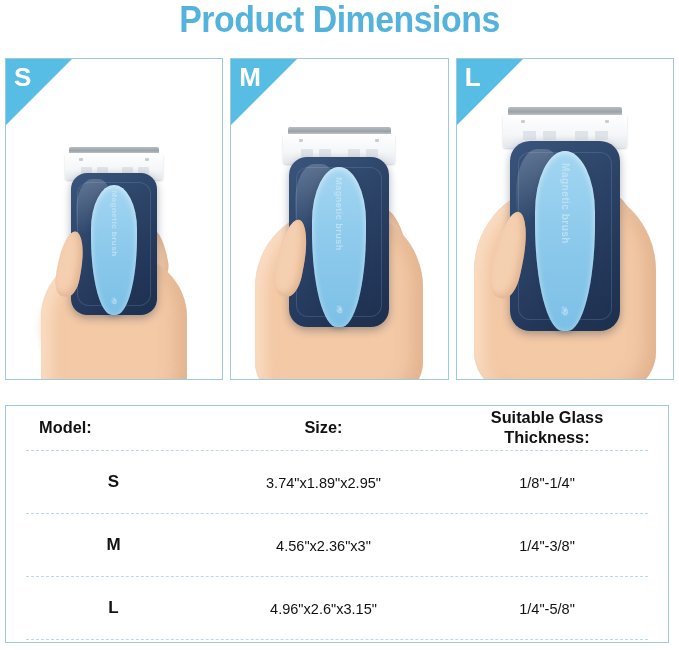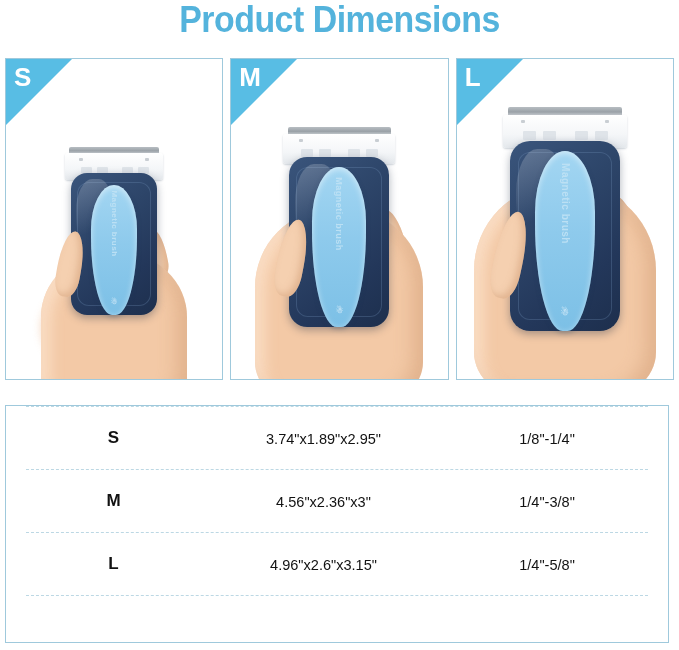--- a/index.html
+++ b/index.html
@@ -367,20 +367,25 @@
           <span class="mark">☃</span>
         </div>
       </div>
     </div>
   </div>
 
 </div>
 
 <div class="table">
 
+  <div class="row head">
+    <div class="c-model">Model:</div>
+    <div class="c-size">Size:</div>
+    <div class="c-thick">Suitable Glass Thickness:</div>
+  </div>
   <div class="sep"></div>
 
   <div class="row body-row">
     <div class="c-model">S</div>
     <div class="c-size">3.74"x1.89"x2.95"</div>
     <div class="c-thick">1/8"-1/4"</div>
   </div>
   <div class="sep"></div>
 
   <div class="row body-row">

